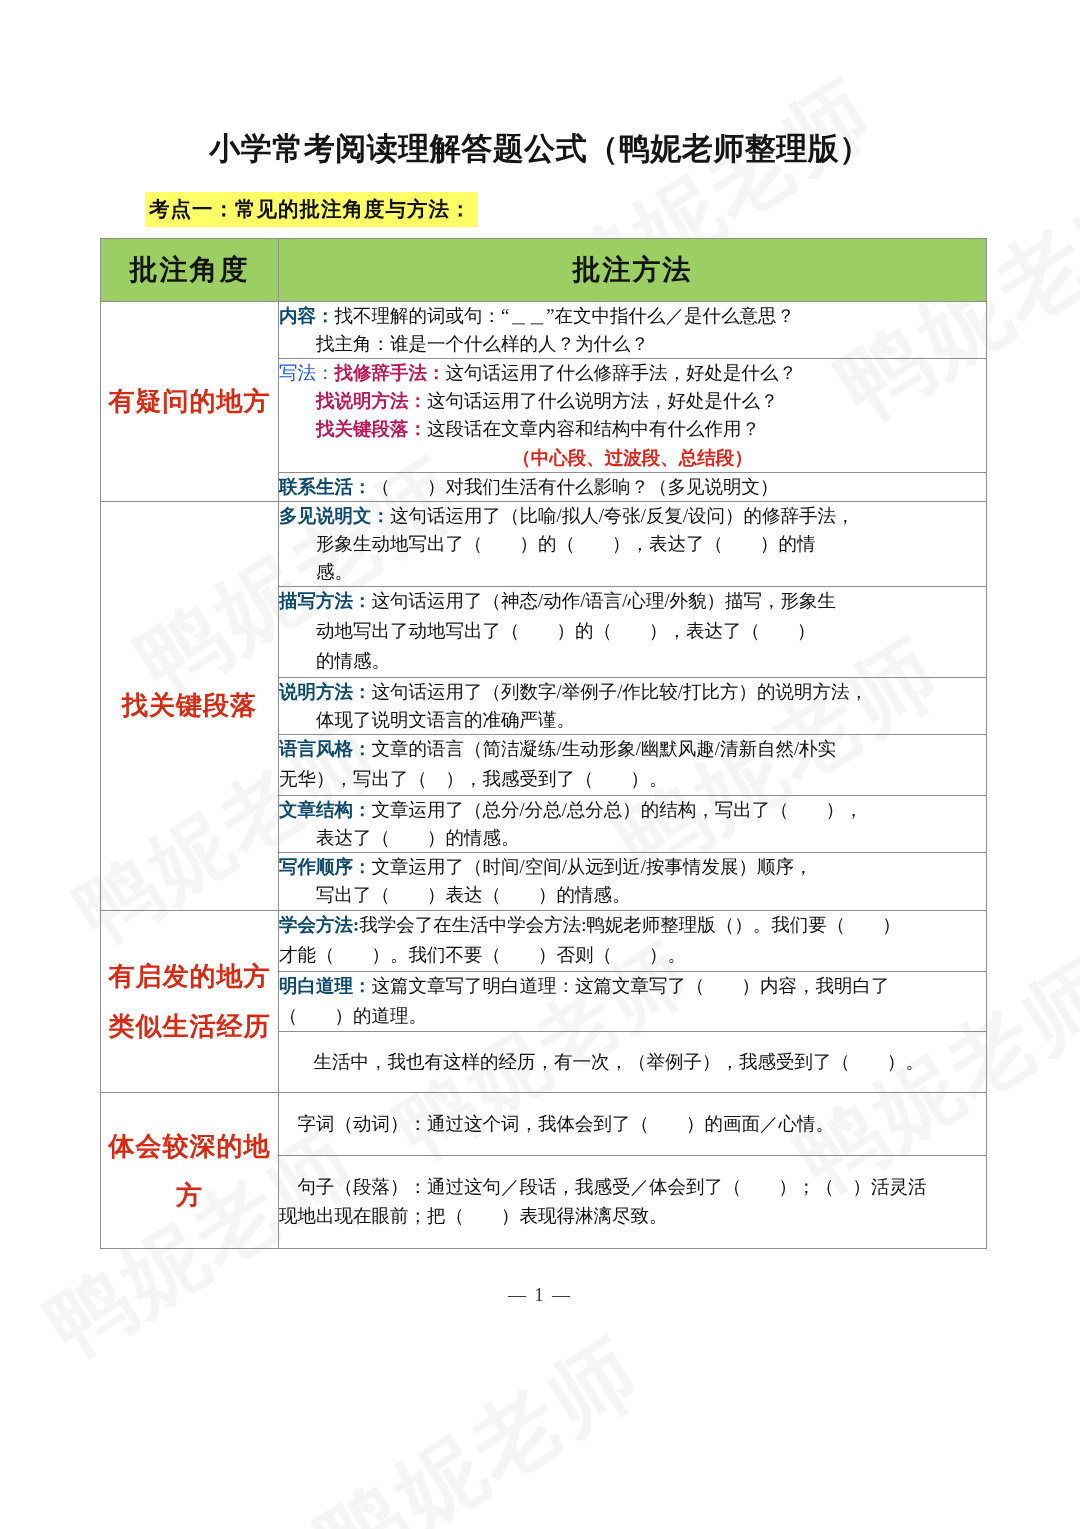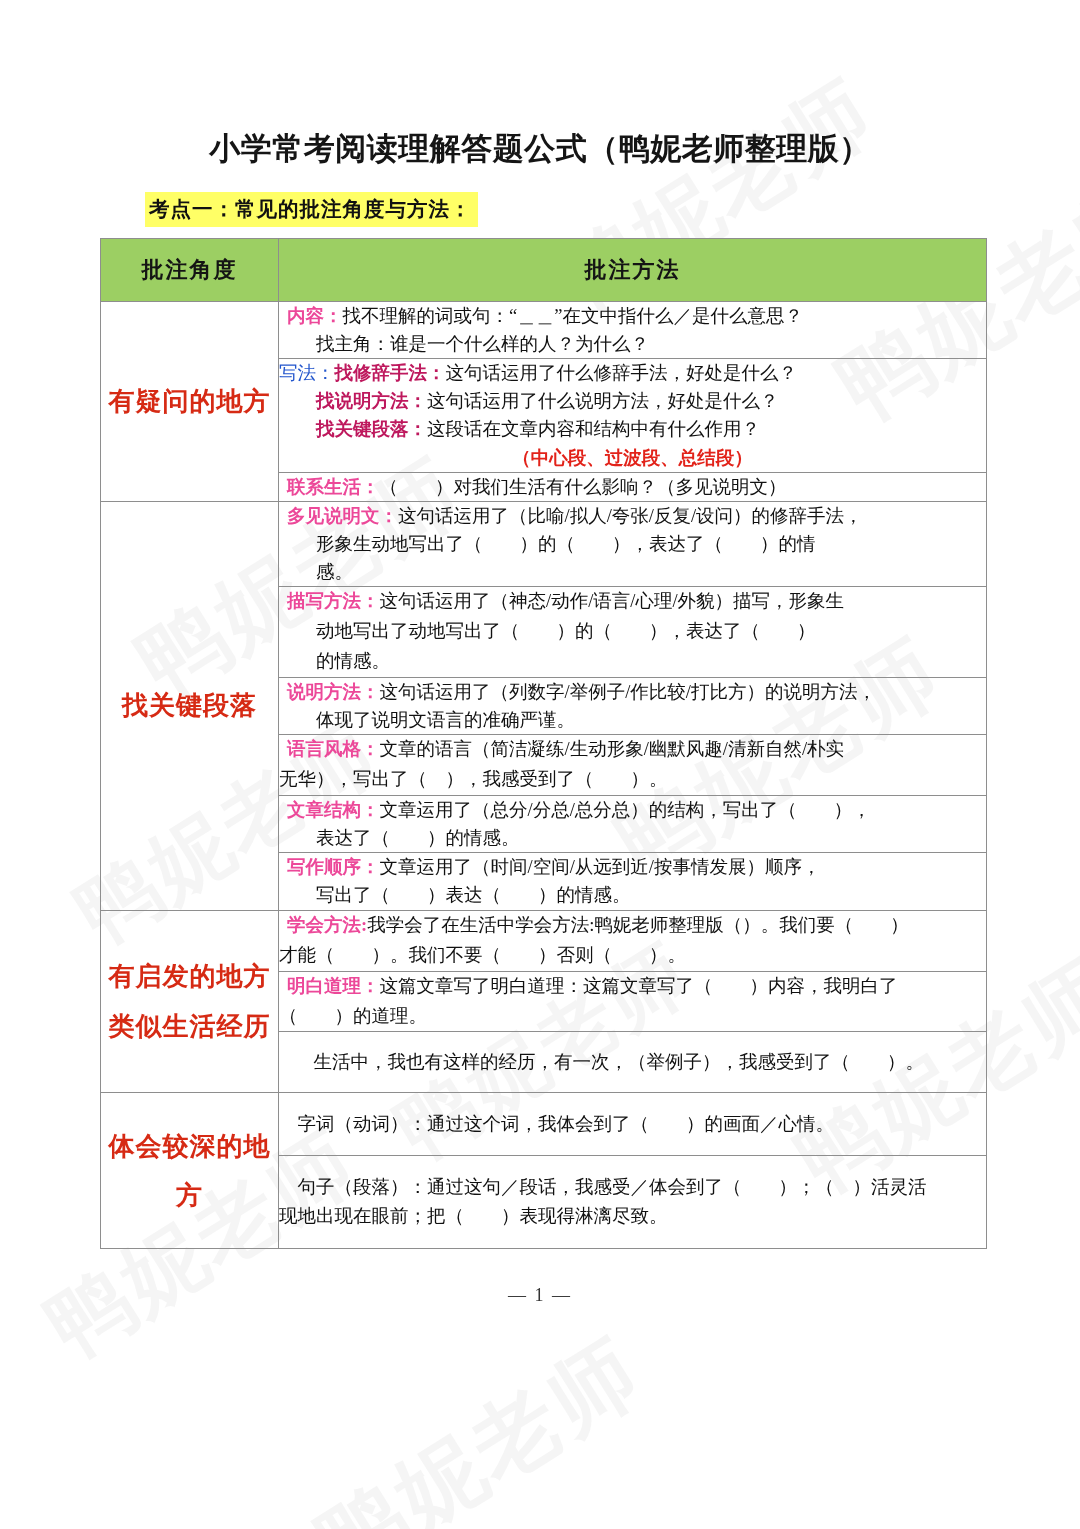--- a/index.html
+++ b/index.html
@@ -79,21 +79,21 @@
     border: 1px solid #8e8e8e;
     vertical-align: middle;
     padding: 0;
   }
   .col-a { width: 178px; }
   .col-b { width: 708px; }
 
   thead td {
     background: #9ccf63;
     text-align: center;
-    font-size: 22px;
+    font-size: 28px;
     font-weight: bold;
     color: #141414;
     height: 62px;
     letter-spacing: 2px;
   }
   .cat {
     text-align: center;
     color: #d62a14;
     font-weight: bold;
     font-size: 26px;
@@ -105,23 +105,22 @@
     padding: 7px 10px 8px 12px;
     font-size: 18.5px;
     line-height: 1.52;
     color: #111;
     font-family: "Liberation Serif", serif;
   }
   .cell p { margin: 0; }
   .ind  { text-indent: 2.0em; }
   .ind1 { text-indent: 1.0em; }
   .lbl-b {
-    color: #ec4899;
-    font-weight: bold;
-    margin-left: 8px;
+    color: #0c4a6e;
+    font-weight: bold;
   }
   .lbl-b-plain {
     color: #2255cc;
   }
   .bk { font-weight: bold; color: #be185d; }
   .red-c {
     color: #e2231a;
     font-weight: bold;
     text-align: center;
     display: block;

